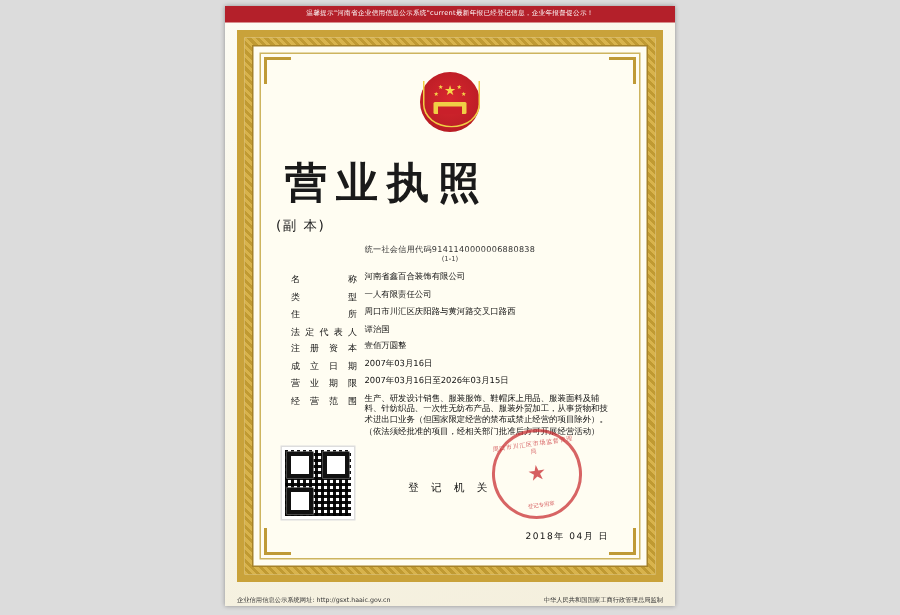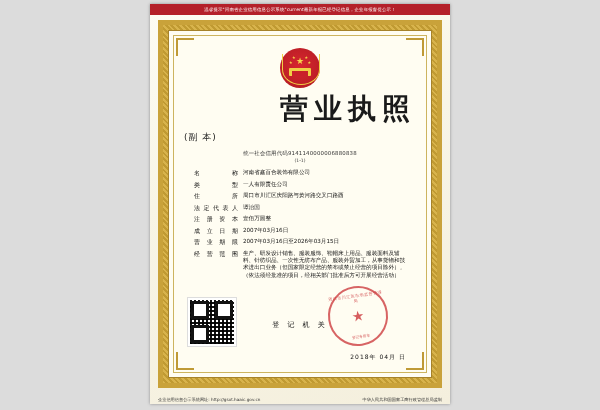--- a/index.html
+++ b/index.html
@@ -79,23 +79,23 @@
   .emblem .gate:after{
     content:"";position:absolute;left:3px;top:3px;width:16px;height:5px;
     background:#c9202a;
   }
   .emblem .wheat{
     position:absolute;left:2px;top:6px;width:36px;height:30px;
     border:1.5px solid #f0cf45;border-top:none;border-radius:0 0 50% 50%;
   }
   
   .title{
-    text-align:right;font-family:"DejaVu Sans","Liberation Sans",sans-serif;
+    text-align:left;font-family:"DejaVu Sans","Liberation Sans",sans-serif;
     font-weight:bold;font-size:28px;letter-spacing:6px;color:#1a1a1a;
-    margin-top:2px;text-indent:6px;
+    margin-top:15px;text-indent:6px;
   }
   .subtitle{
     text-align:left;font-size:9px;color:#222;margin-top:3px;letter-spacing:1px;
   }
   .code-line{
     text-align:center;font-size:5.4px;color:#333;margin-top:6px;letter-spacing:.2px;
   }
   .code-sub{
     text-align:center;font-size:4.6px;color:#444;margin-top:1px;
   }

